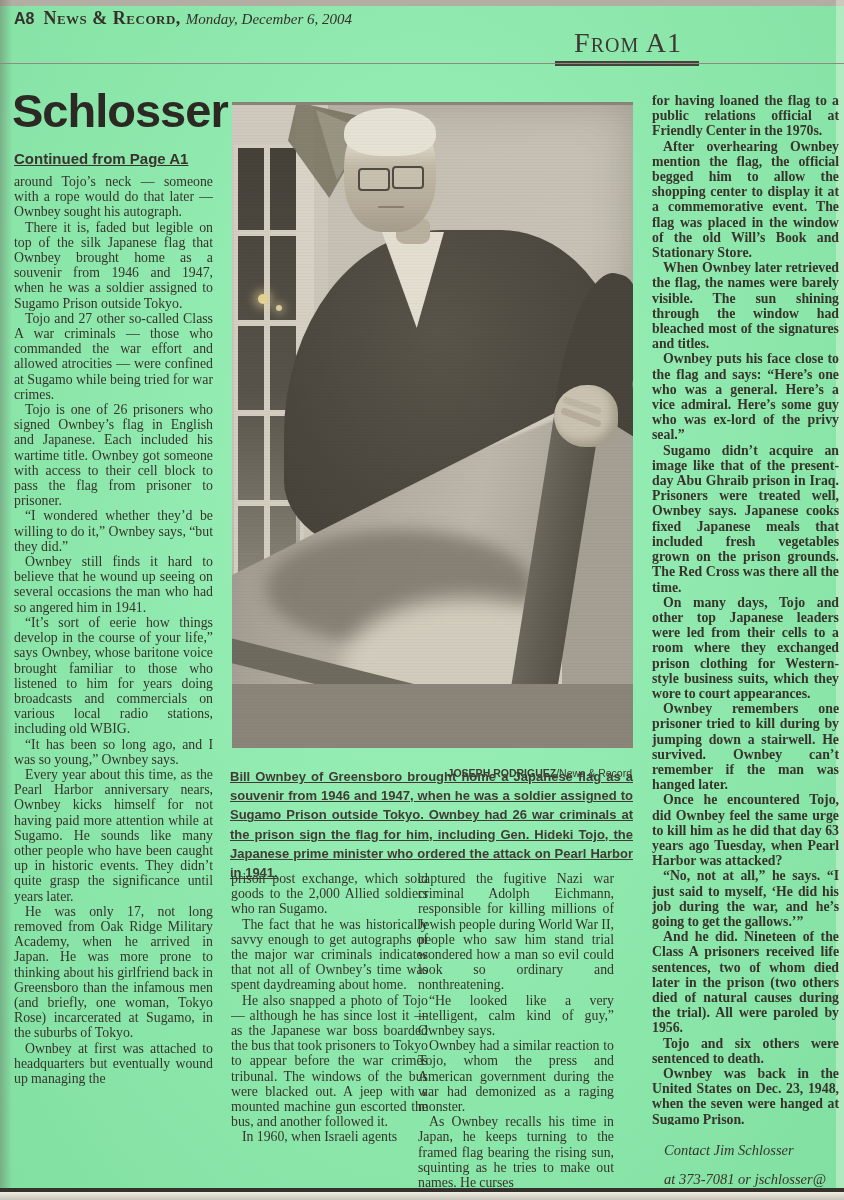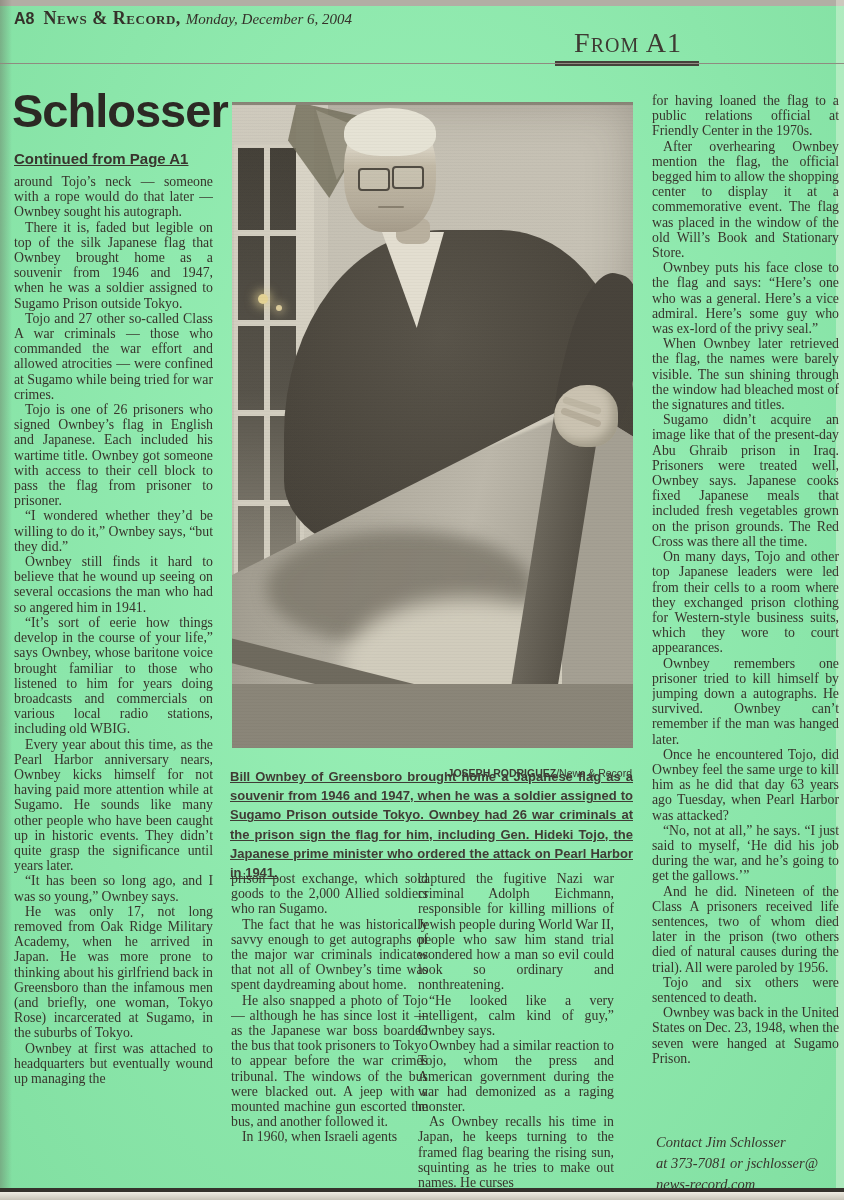--- a/index.html
+++ b/index.html
@@ -29,24 +29,24 @@
   .continued{position:absolute;left:14px;top:151px;font:bold 15px/1.1 "Liberation Sans",sans-serif;color:#39352e;text-decoration:underline;}
 
   
   .body-col{position:absolute;font:13.8px/15.2px "Liberation Serif",serif;color:#38342c;
      text-align:justify;overflow:hidden;word-spacing:-0.2px;}
   .body-col p{margin:0;text-indent:11px;}
   .body-col p:first-child{text-indent:0;}
   .col-left{left:14px;top:174px;width:199px;height:1014px;}
   .col-mid1{left:231px;top:871px;width:197px;height:317px;}
   .col-mid2{left:418px;top:871px;width:196px;height:317px;}
-  .col-right{left:652px;top:93px;width:187px;height:1032px;}
+  .col-right{left:652px;top:93px;width:187px;height:1032px;font-weight:bold;}
   .contact{position:absolute;left:652px;top:1130px;width:187px;
      font:italic 14.5px/17px "Liberation Serif",serif;color:#38342c;}
-  .contact p{margin:4px;}
+  .contact p{margin:12px;}
 
   
   .photo{position:absolute;left:232px;top:102px;width:401px;height:646px;overflow:hidden;
      background:linear-gradient(160deg,#c8c4b8 0%,#cbc7bb 35%,#b5b1a5 70%,#a39f93 100%);
      box-shadow:inset 0 0 46px rgba(60,55,45,.28);}
   .photo *{position:absolute;}
   .ph-topline{left:0;top:0;width:401px;height:3px;background:#8a867a;}
   .ph-wall{left:0;top:0;width:96px;height:100%;background:linear-gradient(#d4d0c4 0%,#cbc7ba 60%,#a5a195 100%);}
   .ph-window{left:2px;top:42px;width:62px;height:442px;border:4px solid #d8d4c7;
      background:
@@ -135,22 +135,22 @@
   <div class="continued">Continued from Page A1</div>
 
   <div class="body-col col-left">
       <p>around Tojo’s neck — someone with a rope would do that later — Ownbey sought his autograph.</p>
       <p>There it is, faded but legible on top of the silk Japanese flag that Ownbey brought home as a souvenir from 1946 and 1947, when he was a soldier assigned to Sugamo Prison outside Tokyo.</p>
       <p>Tojo and 27 other so-called Class A war criminals — those who commanded the war effort and allowed atrocities — were confined at Sugamo while being tried for war crimes.</p>
       <p>Tojo is one of 26 prisoners who signed Ownbey’s flag in English and Japanese. Each included his wartime title. Ownbey got someone with access to their cell block to pass the flag from prisoner to prisoner.</p>
       <p>“I wondered whether they’d be willing to do it,” Ownbey says, “but they did.”</p>
       <p>Ownbey still finds it hard to believe that he wound up seeing on several occasions the man who had so angered him in 1941.</p>
       <p>“It’s sort of eerie how things develop in the course of your life,” says Ownbey, whose baritone voice brought familiar to those who listened to him for years doing broadcasts and commercials on various local radio stations, including old WBIG.</p>
+      <p>“It has been so long ago, and I was so young,” Ownbey says.</p>
       <p>Every year about this time, as the Pearl Harbor anniversary nears, Ownbey kicks himself for not having paid more attention while at Sugamo. He sounds like many other people who have been caught up in historic events. They didn’t quite grasp the significance until years later.</p>
-      <p>“It has been so long ago, and I was so young,” Ownbey says.</p>
       <p>He was only 17, not long removed from Oak Ridge Military Academy, when he arrived in Japan. He was more prone to thinking about his girlfriend back in Greensboro than the infamous men (and briefly, one woman, Tokyo Rose) incarcerated at Sugamo, in the suburbs of Tokyo.</p>
       <p>Ownbey at first was attached to headquarters but eventually wound up managing the</p>
     </div>
 
   <div class="photo">
     <div class="ph-wall"></div>
     <div class="ph-window"></div>
     <div class="ph-framebar"></div>
     <div class="ph-light1"></div>
     <div class="ph-light2"></div>
@@ -194,25 +194,25 @@
     </div>
   <div class="body-col col-mid2">
       <p>captured the fugitive Nazi war criminal Adolph Eichmann, responsible for killing millions of Jewish people during World War II, people who saw him stand trial wondered how a man so evil could look so ordinary and nonthreatening.</p>
       <p>“He looked like a very intelligent, calm kind of guy,” Ownbey says.</p>
       <p>Ownbey had a similar reaction to Tojo, whom the press and American government during the war had demonized as a raging monster.</p>
       <p>As Ownbey recalls his time in Japan, he keeps turning to the framed flag bearing the rising sun, squinting as he tries to make out names. He curses</p>
     </div>
   <div class="body-col col-right">
       <p>for having loaned the flag to a public relations official at Friendly Center in the 1970s.</p>
       <p>After overhearing Ownbey mention the flag, the official begged him to allow the shopping center to display it at a commemorative event. The flag was placed in the window of the old Will’s Book and Stationary Store.</p>
+      <p>When Ownbey later retrieved the flag, the names were barely visible. The sun shining through the window had bleached most of the signatures and titles.</p>
       <p>Ownbey puts his face close to the flag and says: “Here’s one who was a general. Here’s a vice admiral. Here’s some guy who was ex-lord of the privy seal.”</p>
-      <p>When Ownbey later retrieved the flag, the names were barely visible. The sun shining through the window had bleached most of the signatures and titles.</p>
       <p>Sugamo didn’t acquire an image like that of the present-day Abu Ghraib prison in Iraq. Prisoners were treated well, Ownbey says. Japanese cooks fixed Japanese meals that included fresh vegetables grown on the prison grounds. The Red Cross was there all the time.</p>
       <p>On many days, Tojo and other top Japanese leaders were led from their cells to a room where they exchanged prison clothing for Western-style business suits, which they wore to court appearances.</p>
-      <p>Ownbey remembers one prisoner tried to kill himself by jumping down a autographs. He survived. Ownbey can’t remember if the man was hanged later.</p>
+      <p>Ownbey remembers one prisoner tried to kill during by jumping down a stairwell. He survived. Ownbey can’t remember if the man was hanged later.</p>
       <p>Once he encountered Tojo, did Ownbey feel the same urge to kill him as he did that day 63 years ago Tuesday, when Pearl Harbor was attacked?</p>
       <p>“No, not at all,” he says. “I just said to myself, ‘He did his job during the war, and he’s going to get the gallows.’”</p>
       <p>And he did. Nineteen of the Class A prisoners received life sentences, two of whom died later in the prison (two others died of natural causes during the trial). All were paroled by 1956.</p>
       <p>Tojo and six others were sentenced to death.</p>
       <p>Ownbey was back in the United States on Dec. 23, 1948, when the seven were hanged at Sugamo Prison.</p>
     </div>
 
   <div class="contact">
       <p>Contact Jim Schlosser</p>
       <p>at 373-7081 or jschlosser@</p>

